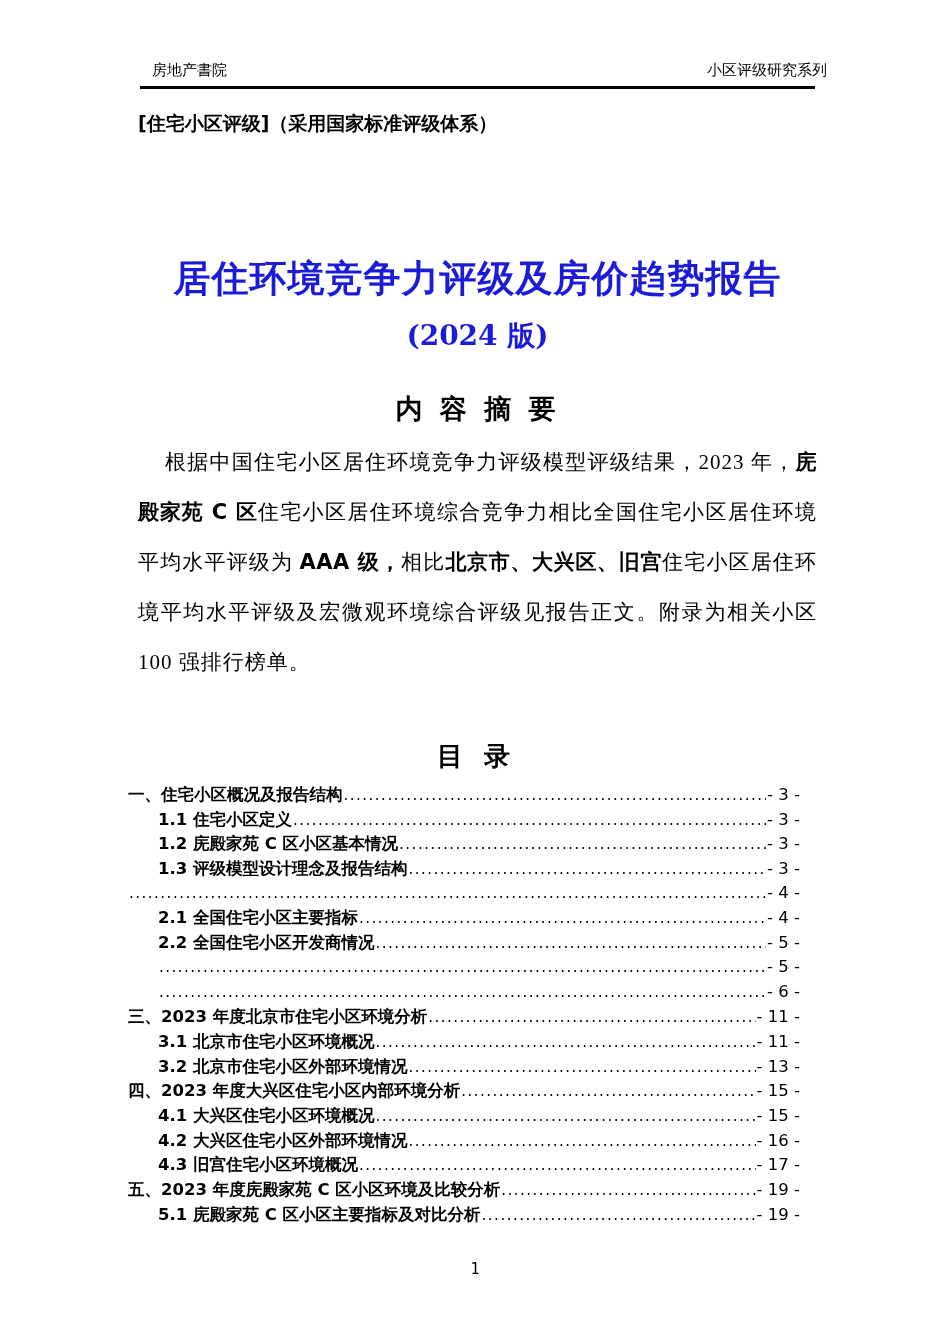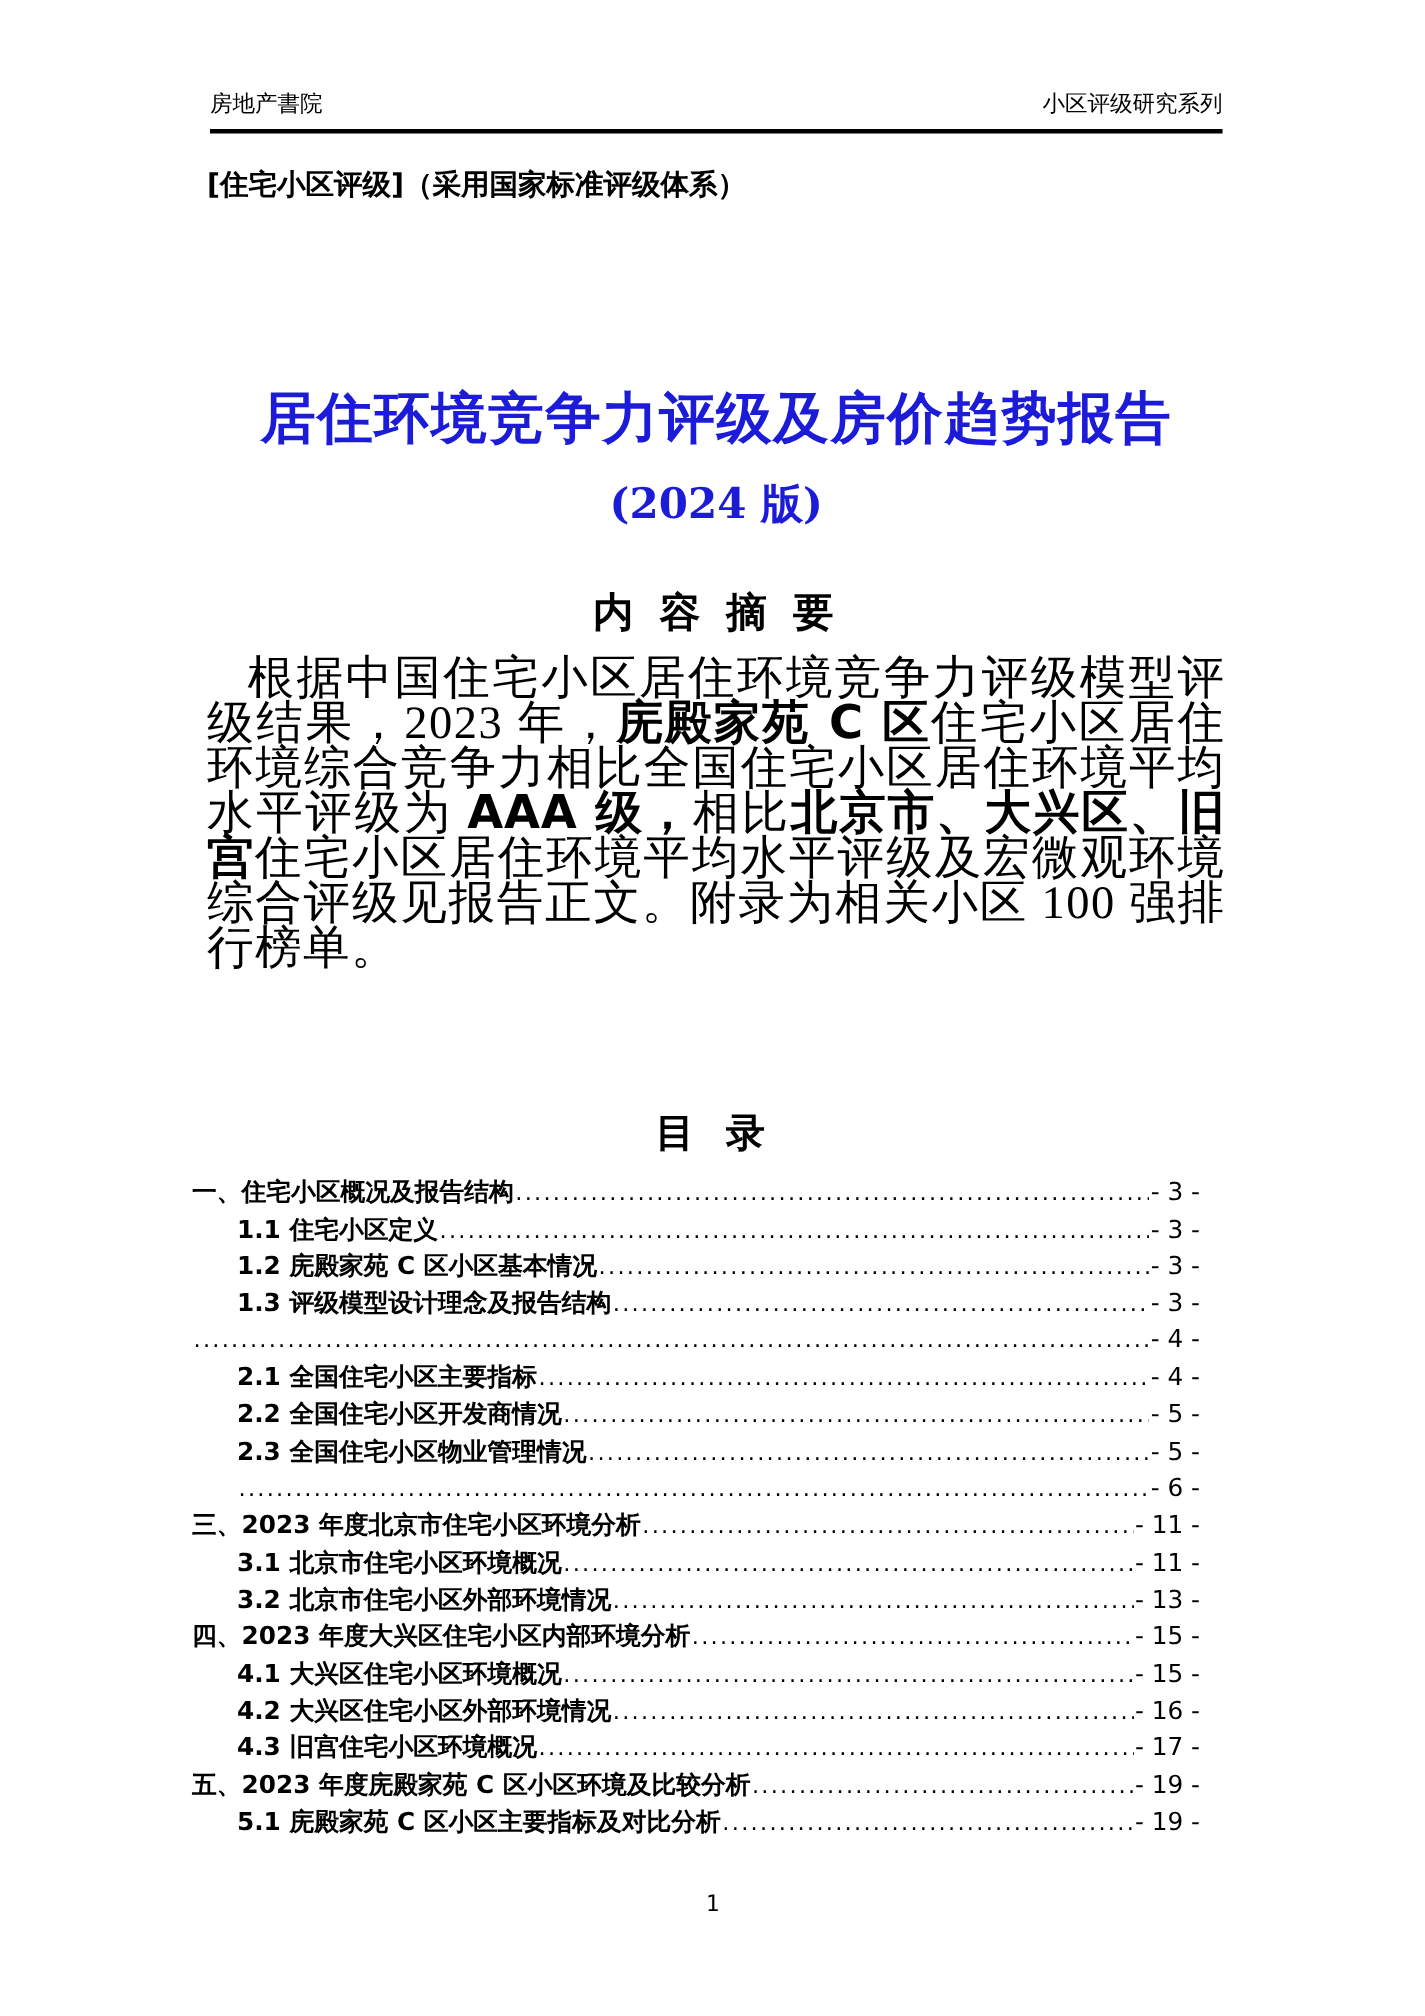--- a/index.html
+++ b/index.html
@@ -13,21 +13,21 @@
     height: 1344px;
     background: #ffffff;
     color: #000000;
     font-family: "Liberation Serif", "DejaVu Serif", serif;
     overflow: hidden;
   }
   
   .header-row {
     position: absolute;
     top: 60px;
-    left: 140px;
+    left: 152px;
     width: 675px;
     display: flex;
     justify-content: space-between;
     align-items: flex-end;
     font-family: Liberation Serif, serif;
     font-size: 15px;
     line-height: 20px;
     text-align: center;
   }
   .header-rule {
@@ -88,22 +88,22 @@
     font-size: 27px;
     line-height: 34px;
     letter-spacing: 4px;
   }
   .summary-paragraph {
     position: absolute;
     top: 437px;
     left: 138px;
     width: 679px;
     margin: 0;
-    font-size: 31px;
-    line-height: 30px;
+    font-size: 21px;
+    line-height: 50px;
     text-align: justify;
     text-indent: 27px;
     letter-spacing: 1px;
   }
   .summary-paragraph .seg-bold {
     font-weight: bold;
     font-family: "DejaVu Sans", "Liberation Sans", sans-serif;
     letter-spacing: 0.5px;
   }
   
@@ -209,21 +209,20 @@
         <span class="toc-label">2.1 全国住宅小区主要指标</span>
         <span class="toc-dots"></span>
         <span class="toc-page">- 4 -</span>
       </div>
       <div class="toc-row lvl2">
         <span class="toc-label">2.2 全国住宅小区开发商情况</span>
         <span class="toc-dots"></span>
         <span class="toc-page">- 5 -</span>
       </div>
       <div class="toc-row lvl2">
-        <span class="toc-label">2.3 全国住宅小区物业管理情况</span>
         <span class="toc-dots"></span>
         <span class="toc-page">- 5 -</span>
       </div>
       <div class="toc-row lvl2">
         <span class="toc-dots"></span>
         <span class="toc-page">- 6 -</span>
       </div>
       <div class="toc-row">
         <span class="toc-label">三、2023 年度北京市住宅小区环境分析</span>
         <span class="toc-dots"></span>

